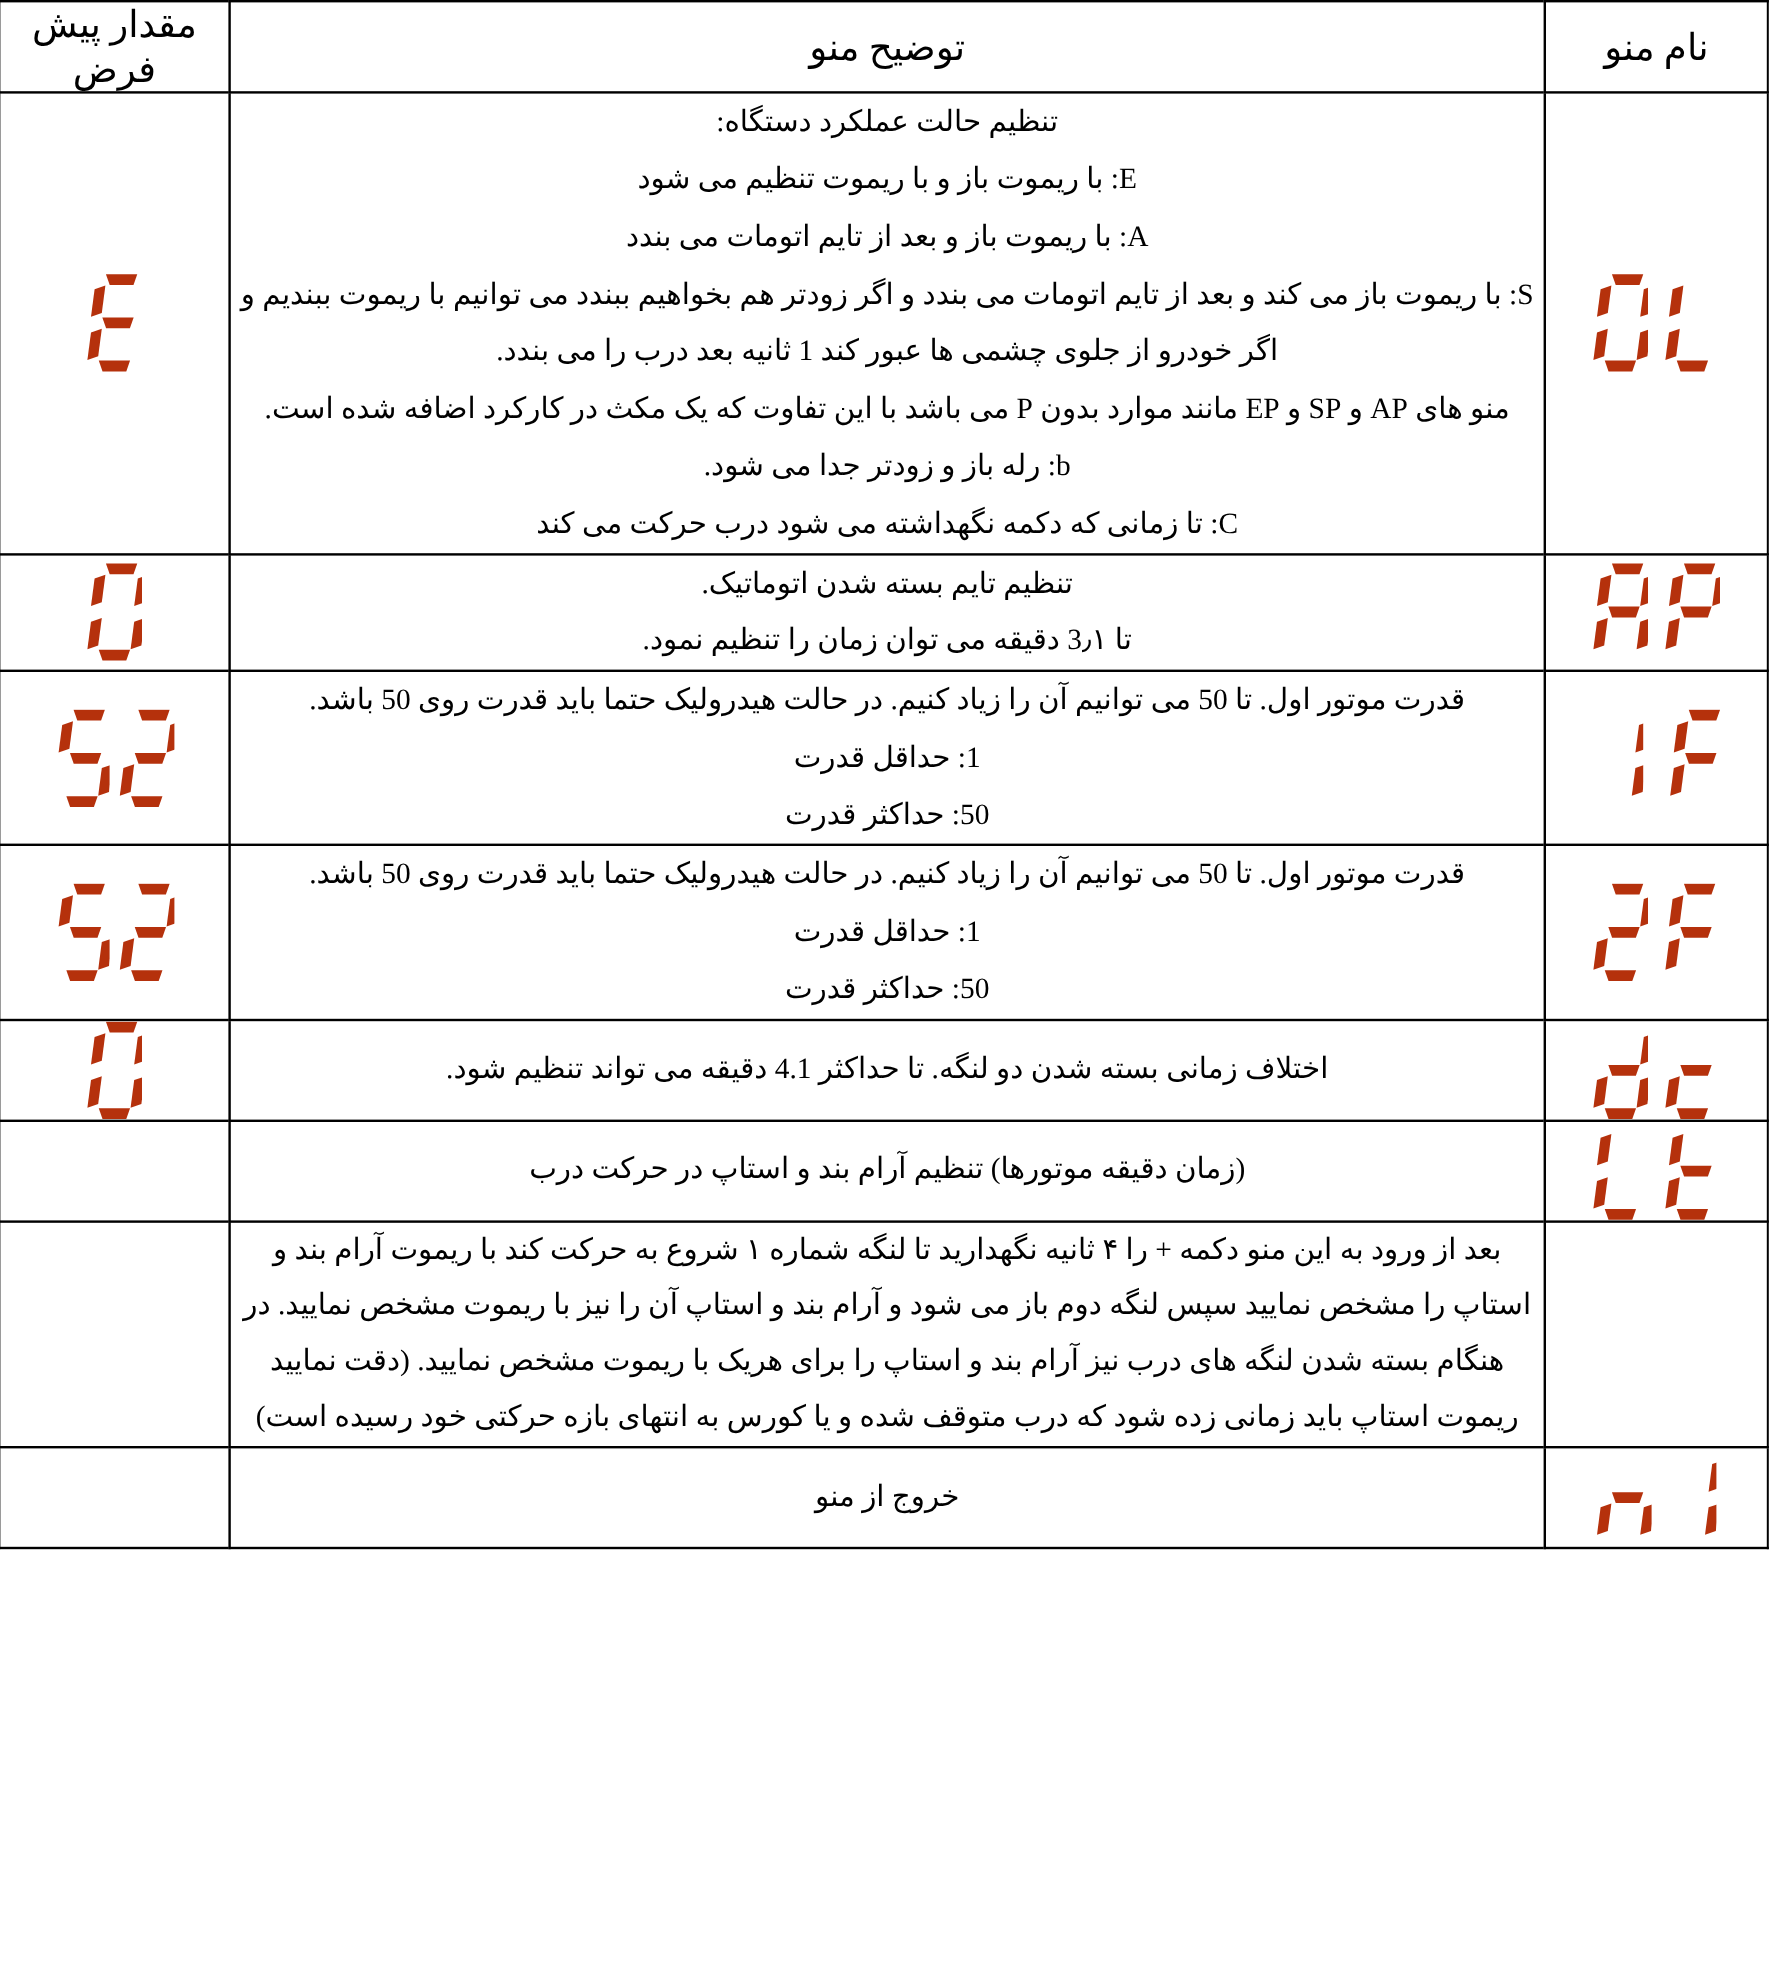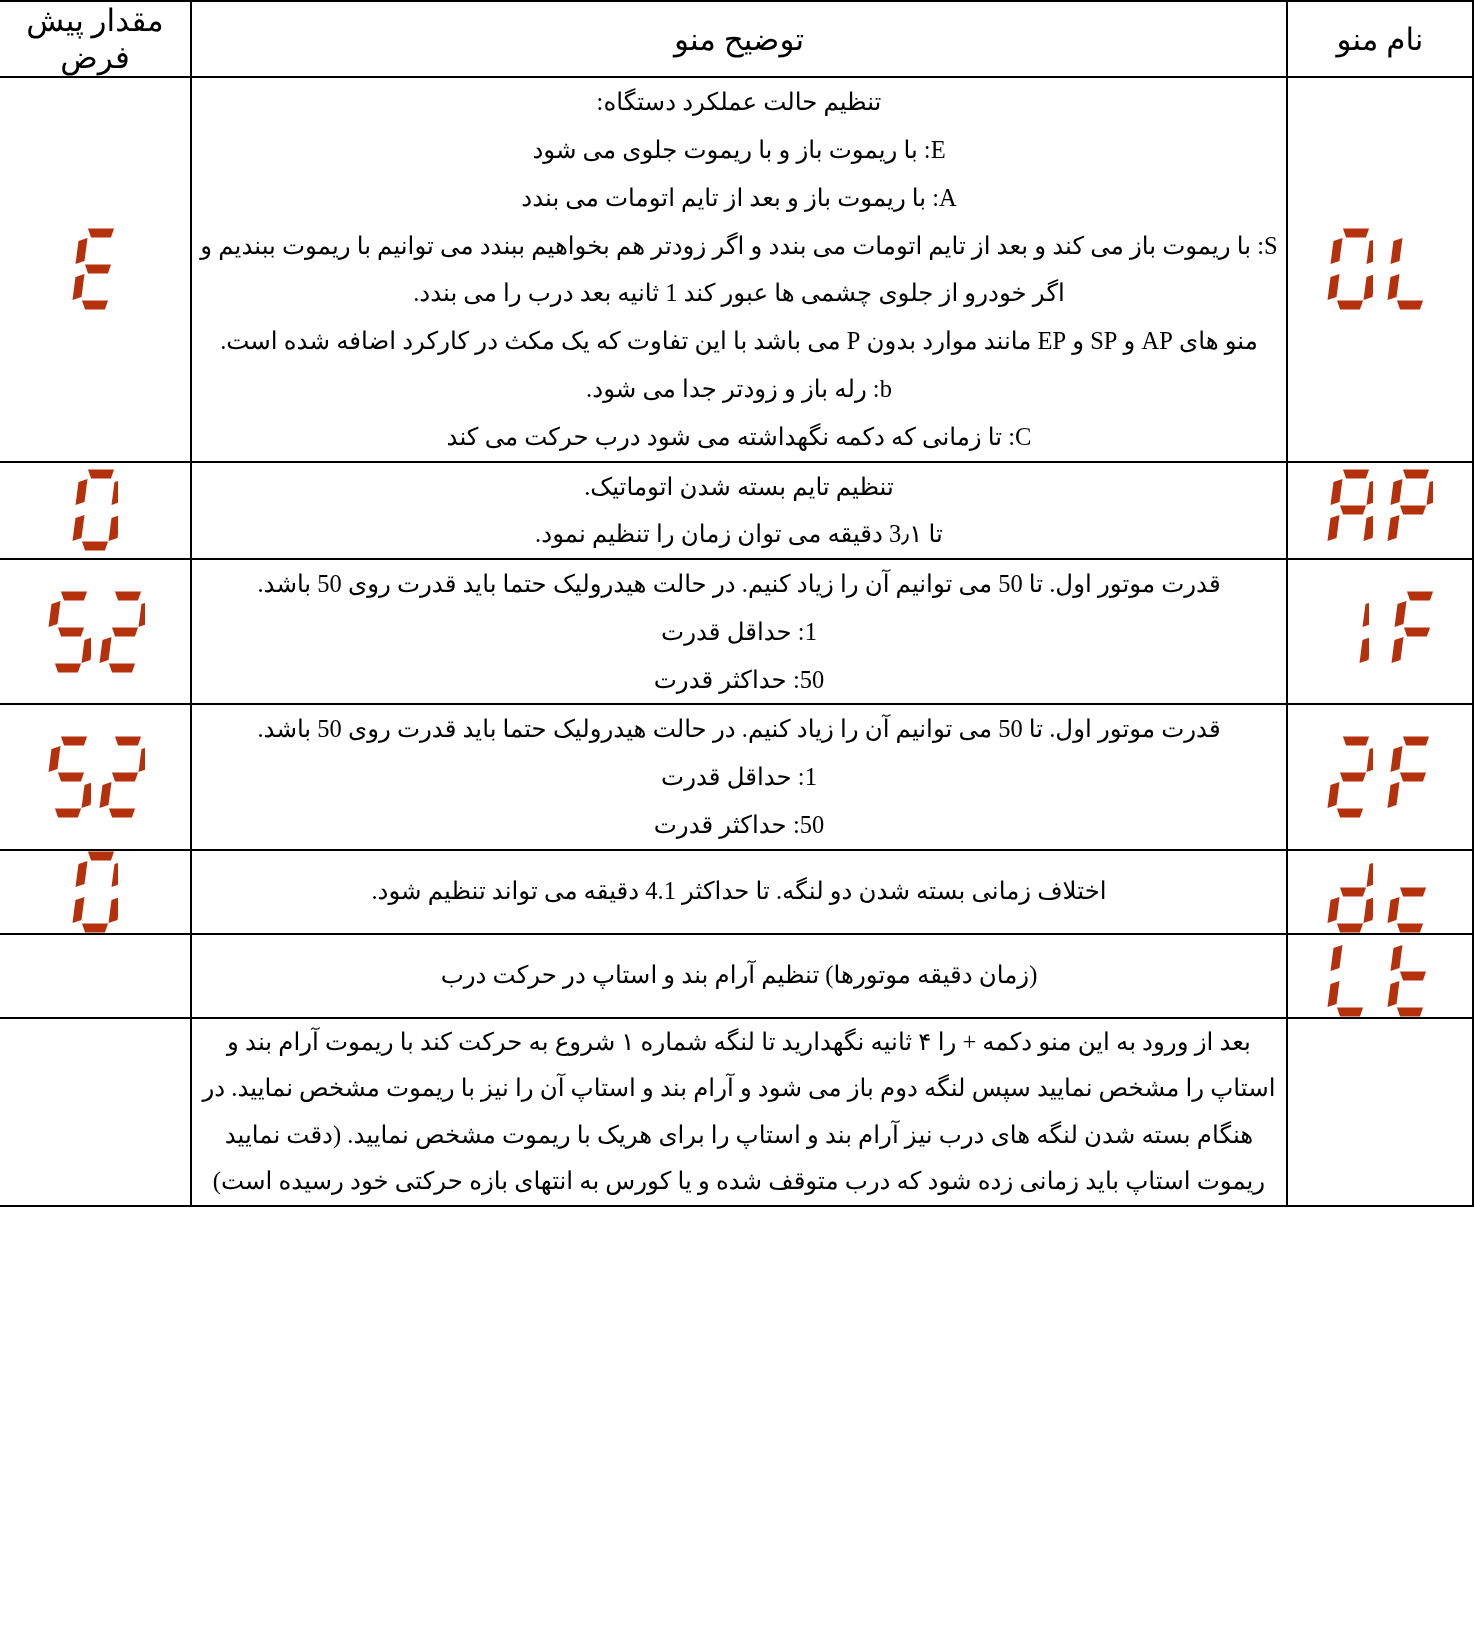--- a/index.html
+++ b/index.html
@@ -125,21 +125,21 @@
                   <polygon points="15.5,9.95 6.5,13.1 3.5,36.05 12.5,32.9" fill="#B5310C"></polygon>
                   <polygon points="51.5,9.95 42.5,13.1 39.5,36.05 48.5,32.9" fill="#B5310C"></polygon>
                   <polygon points="12.5,45.95 3.5,49.1 0.5,72.05 9.5,68.9" fill="#B5310C"></polygon>
                   <polygon points="48.5,45.95 39.5,49.1 36.5,72.05 45.5,68.9" fill="#B5310C"></polygon>
                 </svg>
               </span>
             </div>
           </td>
           <td class="desc-cell">
             <span class="desc-line">تنظیم حالت عملکرد دستگاه:</span>
-            <span class="desc-line">E: با ریموت باز و با ریموت جلوی می شود</span>
+            <span class="desc-line">E: با ریموت باز و با ریموت تنظیم می شود</span>
             <span class="desc-line">A: با ریموت باز و بعد از تایم اتومات می بندد</span>
             <span class="desc-line">S: با ریموت باز می کند و بعد از تایم اتومات می بندد و اگر زودتر هم بخواهیم ببندد می توانیم با ریموت ببندیم و اگر خودرو از جلوی چشمی ها عبور کند 1 ثانیه بعد درب را می بندد.</span>
             <span class="desc-line">منو های AP و SP و EP مانند موارد بدون P می باشد با این تفاوت که یک مکث در کارکرد اضافه شده است.</span>
             <span class="desc-line">b: رله باز و زودتر جدا می شود.</span>
             <span class="desc-line">C: تا زمانی که دکمه نگهداشته می شود درب حرکت می کند</span>
           </td>
           <td class="seg-cell">
             <div class="seg-wrap">
               <span class="seg-digit">
                 <svg width="46" height="82" viewBox="0 0 46 82" aria-hidden="true">
@@ -363,15 +363,40 @@
           <td class="seg-cell">
             <div class="empty-cell"></div>
           </td>
           <td class="desc-cell single">
             <span class="desc-line">بعد از ورود به این منو دکمه + را ۴ ثانیه نگهدارید تا لنگه شماره ۱ شروع به حرکت کند با ریموت آرام بند و استاپ را مشخص نمایید سپس لنگه دوم باز می شود و آرام بند و استاپ آن را نیز با ریموت مشخص نمایید. در هنگام بسته شدن لنگه های درب نیز آرام بند و استاپ را برای هریک با ریموت مشخص نمایید. (دقت نمایید ریموت استاپ باید زمانی زده شود که درب متوقف شده و یا کورس به انتهای بازه حرکتی خود رسیده است)</span>
           </td>
           <td class="seg-cell">
             <div class="empty-cell"></div>
           </td>
         </tr>
+        <tr>
+          <td class="seg-cell">
+            <div class="seg-wrap gap-narrow">
+              <span class="seg-digit">
+                <svg width="46" height="82" viewBox="0 0 46 82" aria-hidden="true">
+                  <polygon points="51.5,9.95 42.5,13.1 39.5,36.05 48.5,32.9" fill="#B5310C"></polygon>
+                  <polygon points="48.5,45.95 39.5,49.1 36.5,72.05 45.5,68.9" fill="#B5310C"></polygon>
+                </svg>
+              </span>
+              <span class="seg-digit">
+                <svg width="46" height="82" viewBox="0 0 46 82" aria-hidden="true">
+                  <polygon points="12.95,36.5 39.05,36.5 35.9,45.5 16.1,45.5" fill="#B5310C"></polygon>
+                  <polygon points="12.5,45.95 3.5,49.1 0.5,72.05 9.5,68.9" fill="#B5310C"></polygon>
+                  <polygon points="48.5,45.95 39.5,49.1 36.5,72.05 45.5,68.9" fill="#B5310C"></polygon>
+                </svg>
+              </span>
+            </div>
+          </td>
+          <td class="desc-cell single">
+            <span class="desc-line">خروج از منو</span>
+          </td>
+          <td class="seg-cell">
+            <div class="empty-cell"></div>
+          </td>
+        </tr>
       </tbody>
   </table>
 </div>
 
 </body></html>

